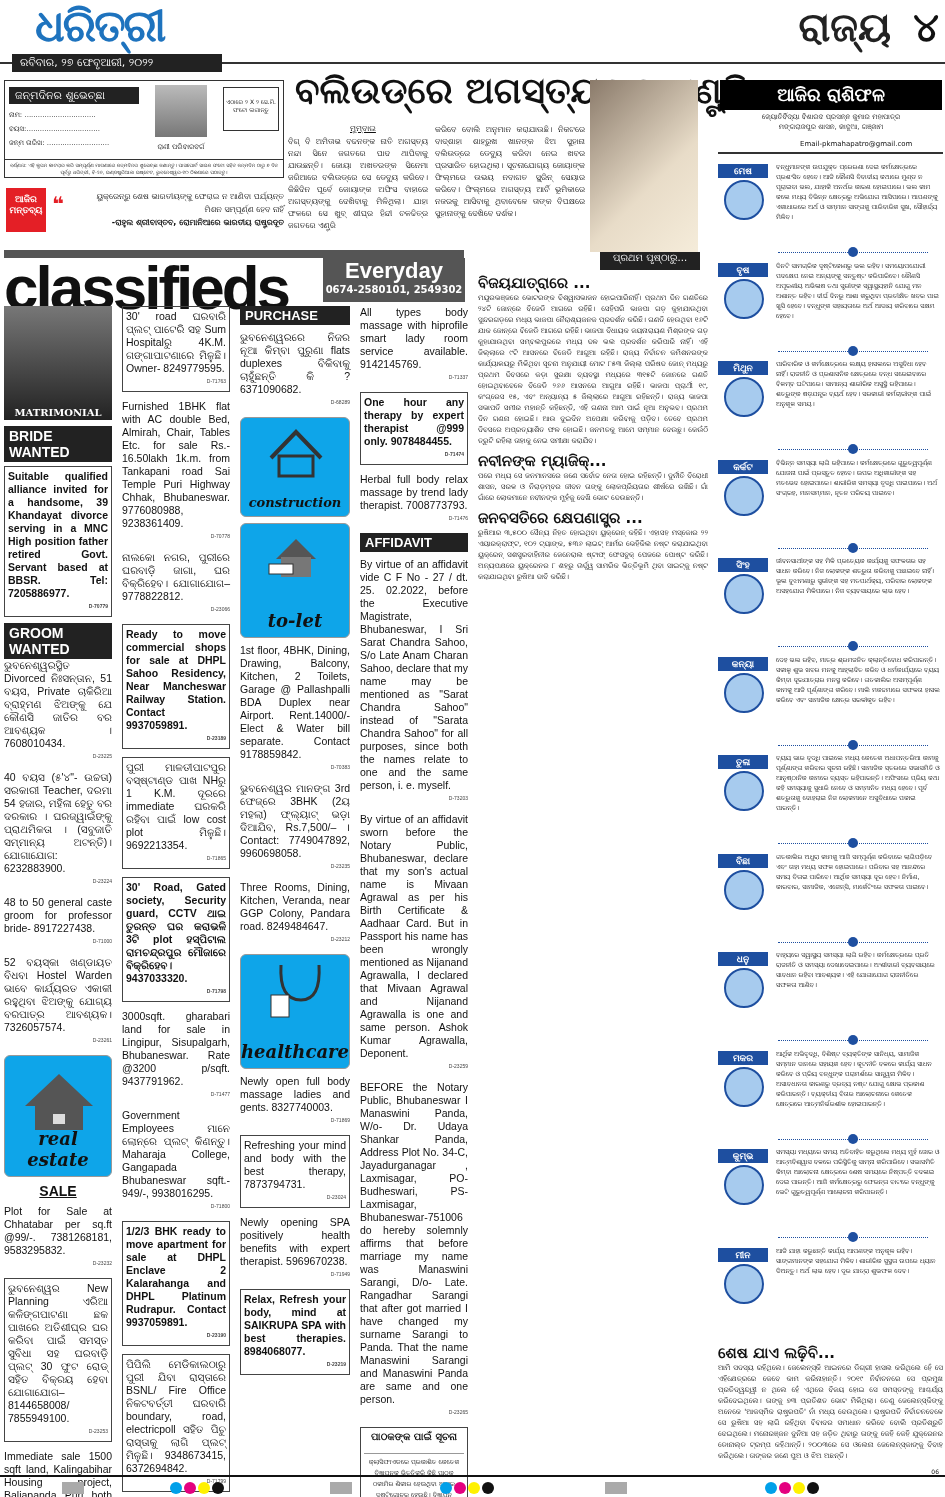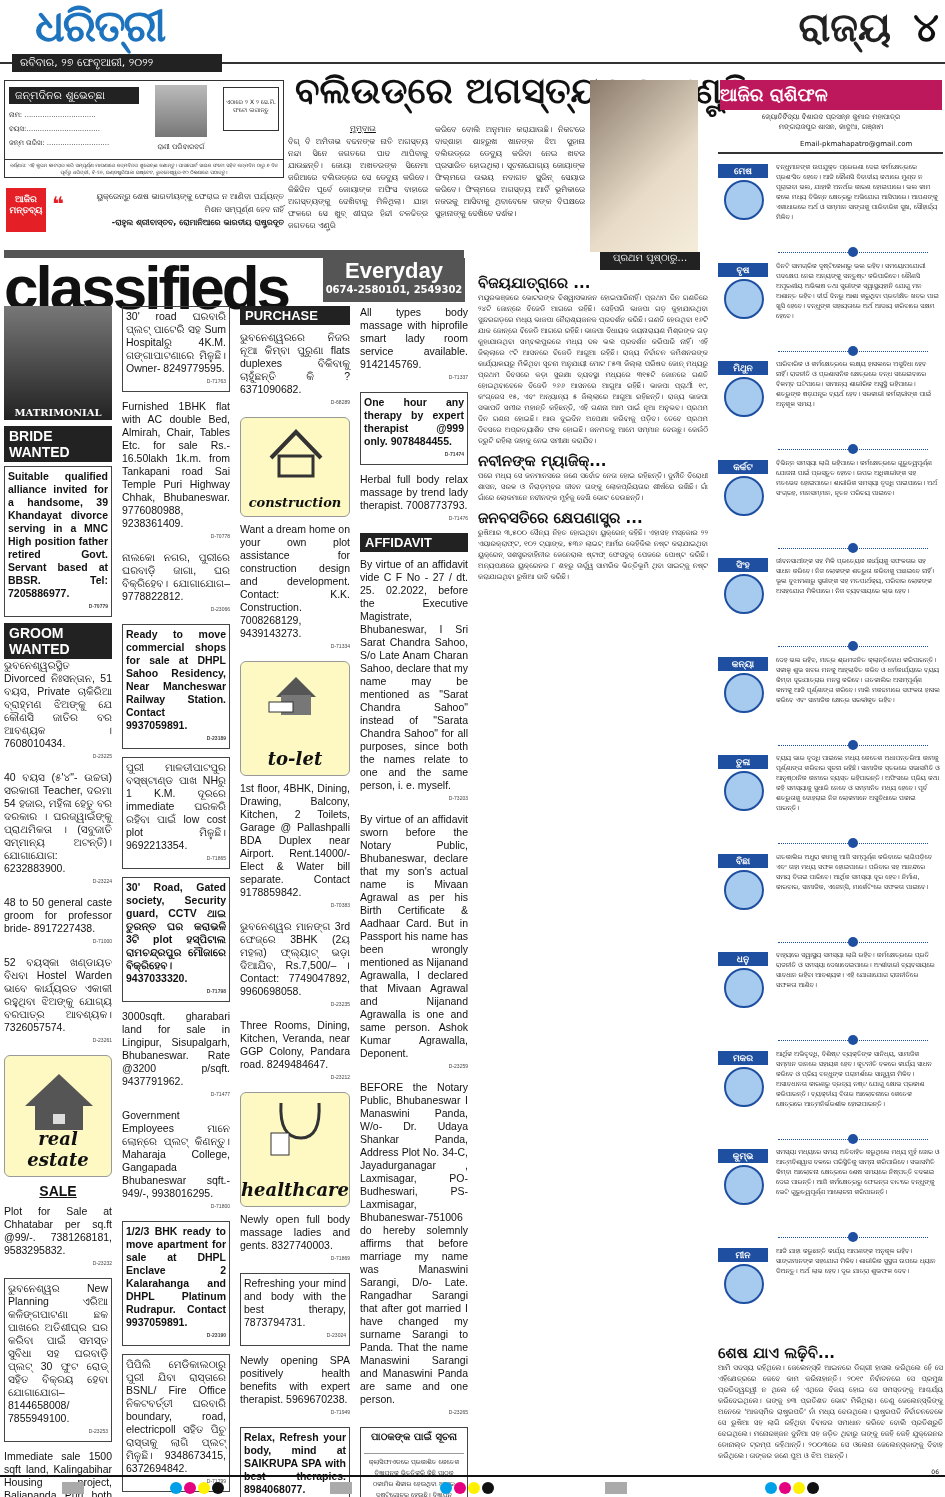--- a/index.html
+++ b/index.html
@@ -20,40 +20,40 @@
 .bday-note{left:0;top:78px;width:278px;font-size:5px;border-top:1px solid #333;padding:2px;text-align:center}
 .quote{left:4px;top:186px;width:280px;height:56px;background:#fff}
 .quote-badge{left:2px;top:2px;width:40px;height:44px;background:#e41f26;color:#fff;font-size:9px;font-weight:bold;text-align:center;padding-top:6px}
 .quote-mark{left:48px;top:6px;font-size:20px;color:#e41f26;font-weight:bold}
 .quote-text{left:80px;top:4px;width:200px;font-size:8px;text-align:right;line-height:13px}
 .headline{left:295px;top:70px;font-size:36px;color:#111;font-weight:bold}
 .byline{left:350px;top:124px;font-size:8px;text-decoration:underline}
 .col-text{font-size:8px;line-height:12px;text-align:justify}
 .photo{left:590px;top:80px;width:108px;height:172px;background:linear-gradient(135deg,#8a7a6a,#e8dcc8 60%,#f5ecda)}
 .prev-tag{left:600px;top:252px;width:100px;height:18px;background:#222;color:#fff;font-size:10px;text-align:center}
-.raashi-head{left:720px;top:80px;width:222px;height:30px;background:#be185d;color:#fff;font-size:18px;text-align:left;line-height:30px;font-weight:bold}
+.raashi-head{left:720px;top:80px;width:222px;height:30px;background:#000000;color:#fff;font-size:18px;text-align:center;line-height:30px;font-weight:bold}
 .raashi-sub{left:720px;top:112px;width:222px;font-size:7px;text-align:center;line-height:10px}
 .raashi-email{left:800px;top:140px;font-size:7px}
 .raashi-rule{left:718px;top:152px;width:225px;height:2px;background:#333}
 .sign{left:718px;width:226px;height:98px}
 .sign-label{left:0;top:4px;width:50px;height:14px;background:#1e4fa0;color:#fff;font-size:9px;text-align:center;line-height:14px;font-weight:bold}
 .sign-icon{left:6px;top:20px;width:40px;height:40px;border-radius:50%;background:#a7cbee;border:2px solid #1e4fa0}
 .sign-text{left:58px;top:2px;width:164px;font-size:6.5px;line-height:10px}
 .sign-sep{left:60px;top:92px;width:150px;border-top:1px dotted #1e4fa0}
 .sign-dot{left:130px;top:87px;width:10px;height:10px;border-radius:50%;background:#1e4fa0}
 .cls-bar{left:4px;top:250px;width:460px;height:8px;background:#555}
 .cls-title{left:4px;top:256px;font-size:62px;font-weight:900;letter-spacing:-3px;line-height:64px;font-family:"Liberation Sans",sans-serif}
 .everyday{left:323px;top:258px;width:142px;height:44px;background:#555;color:#fff;text-align:center}
 .everyday-big{font-size:22px;font-weight:bold;line-height:26px;font-family:"Liberation Sans",sans-serif}
 .everyday-ph{font-size:10px;font-weight:bold}
 .ad{font-family:"Liberation Sans",sans-serif;font-size:10.5px;line-height:13px;text-align:justify}
 .adbox{border:1px solid #444;padding:3px}
 .code{font-size:5px;color:#444;display:block;text-align:right}
 .sechead{background:#222;color:#fff;font-family:"Liberation Sans",sans-serif;font-weight:bold;font-size:14px;padding:2px 5px}
-.iconbox{border:1px solid #999;background:#fef9c3;border-radius:6px;position:relative}
+.iconbox{border:1px solid #999;background:#0ea5e9;border-radius:6px;position:relative}
 .iconbox .lbl{position:absolute;bottom:6px;left:0;width:100%;text-align:center;font-family:"DejaVu Serif",serif;font-style:italic;font-weight:bold;font-size:18px}
 .matri-lbl{position:absolute;bottom:2px;width:100%;color:#fff;font-family:"DejaVu Serif",serif;font-size:10px;text-align:center;font-weight:bold}
 .story-h{font-size:15px;font-weight:bold}
 .bottom-rule{left:0;top:1475px;width:945px;height:2px;background:#111}
 .reg{top:1482px;width:12px;height:12px;border-radius:50%}
 .sq{top:1482px;width:22px;height:12px;background:#aaa}
 </style>
 </head>
 <body>
 
@@ -243,23 +243,20 @@
   <div id="col3a">
       <div class="ad" style="margin-bottom: 8px;"><span>ଭୁବନେଶ୍ୱରରେ ନିଜର ନୂଆ କିମ୍ବା ପୁରୁଣା flats duplexes ବିକିବାକୁ ଚାହୁଁଛନ୍ତି କି ? 6371090682.</span><span class="code">D-68289</span></div>
     </div>
   <div class="iconbox" style="height:100px;margin:6px 0">
     <svg width="110" height="60" viewBox="0 0 110 60">
         <polyline points="30,40 55,14 80,40" fill="none" stroke="#333" stroke-width="4"></polyline>
         <rect x="38" y="38" width="34" height="20" fill="none" stroke="#333" stroke-width="3"></rect>
       </svg>
     <div class="lbl" style="font-size:13px">construction</div>
   </div>
-  <div id="col3b">
-      <div class="ad" style="margin-bottom: 8px;"><span>Want a dream home on your own plot assistance for construction design and development. Contact: K.K. Construction. 7008268129, 9439143273.</span><span class="code">D-71334</span></div>
-    </div>
   <div class="iconbox" style="height:115px;margin:6px 0">
     <svg width="110" height="70" viewBox="0 0 110 70">
         <polygon points="35,35 55,15 75,35" fill="#555"></polygon>
         <rect x="40" y="33" width="30" height="20" fill="#777"></rect>
         <rect x="28" y="40" width="24" height="10" fill="#fff" stroke="#333"></rect>
       </svg>
     <div class="lbl">to-let</div>
   </div>
   <div id="col3c">
       <div class="ad" style="margin-bottom: 8px;"><span>1st floor, 4BHK, Dining, Drawing, Balcony, Kitchen, 2 Toilets, Garage @ Pallashpalli BDA Duplex near Airport. Rent.14000/- Elect &amp; Water bill separate. Contact 9178859842.</span><span class="code">D-70383</span></div>

